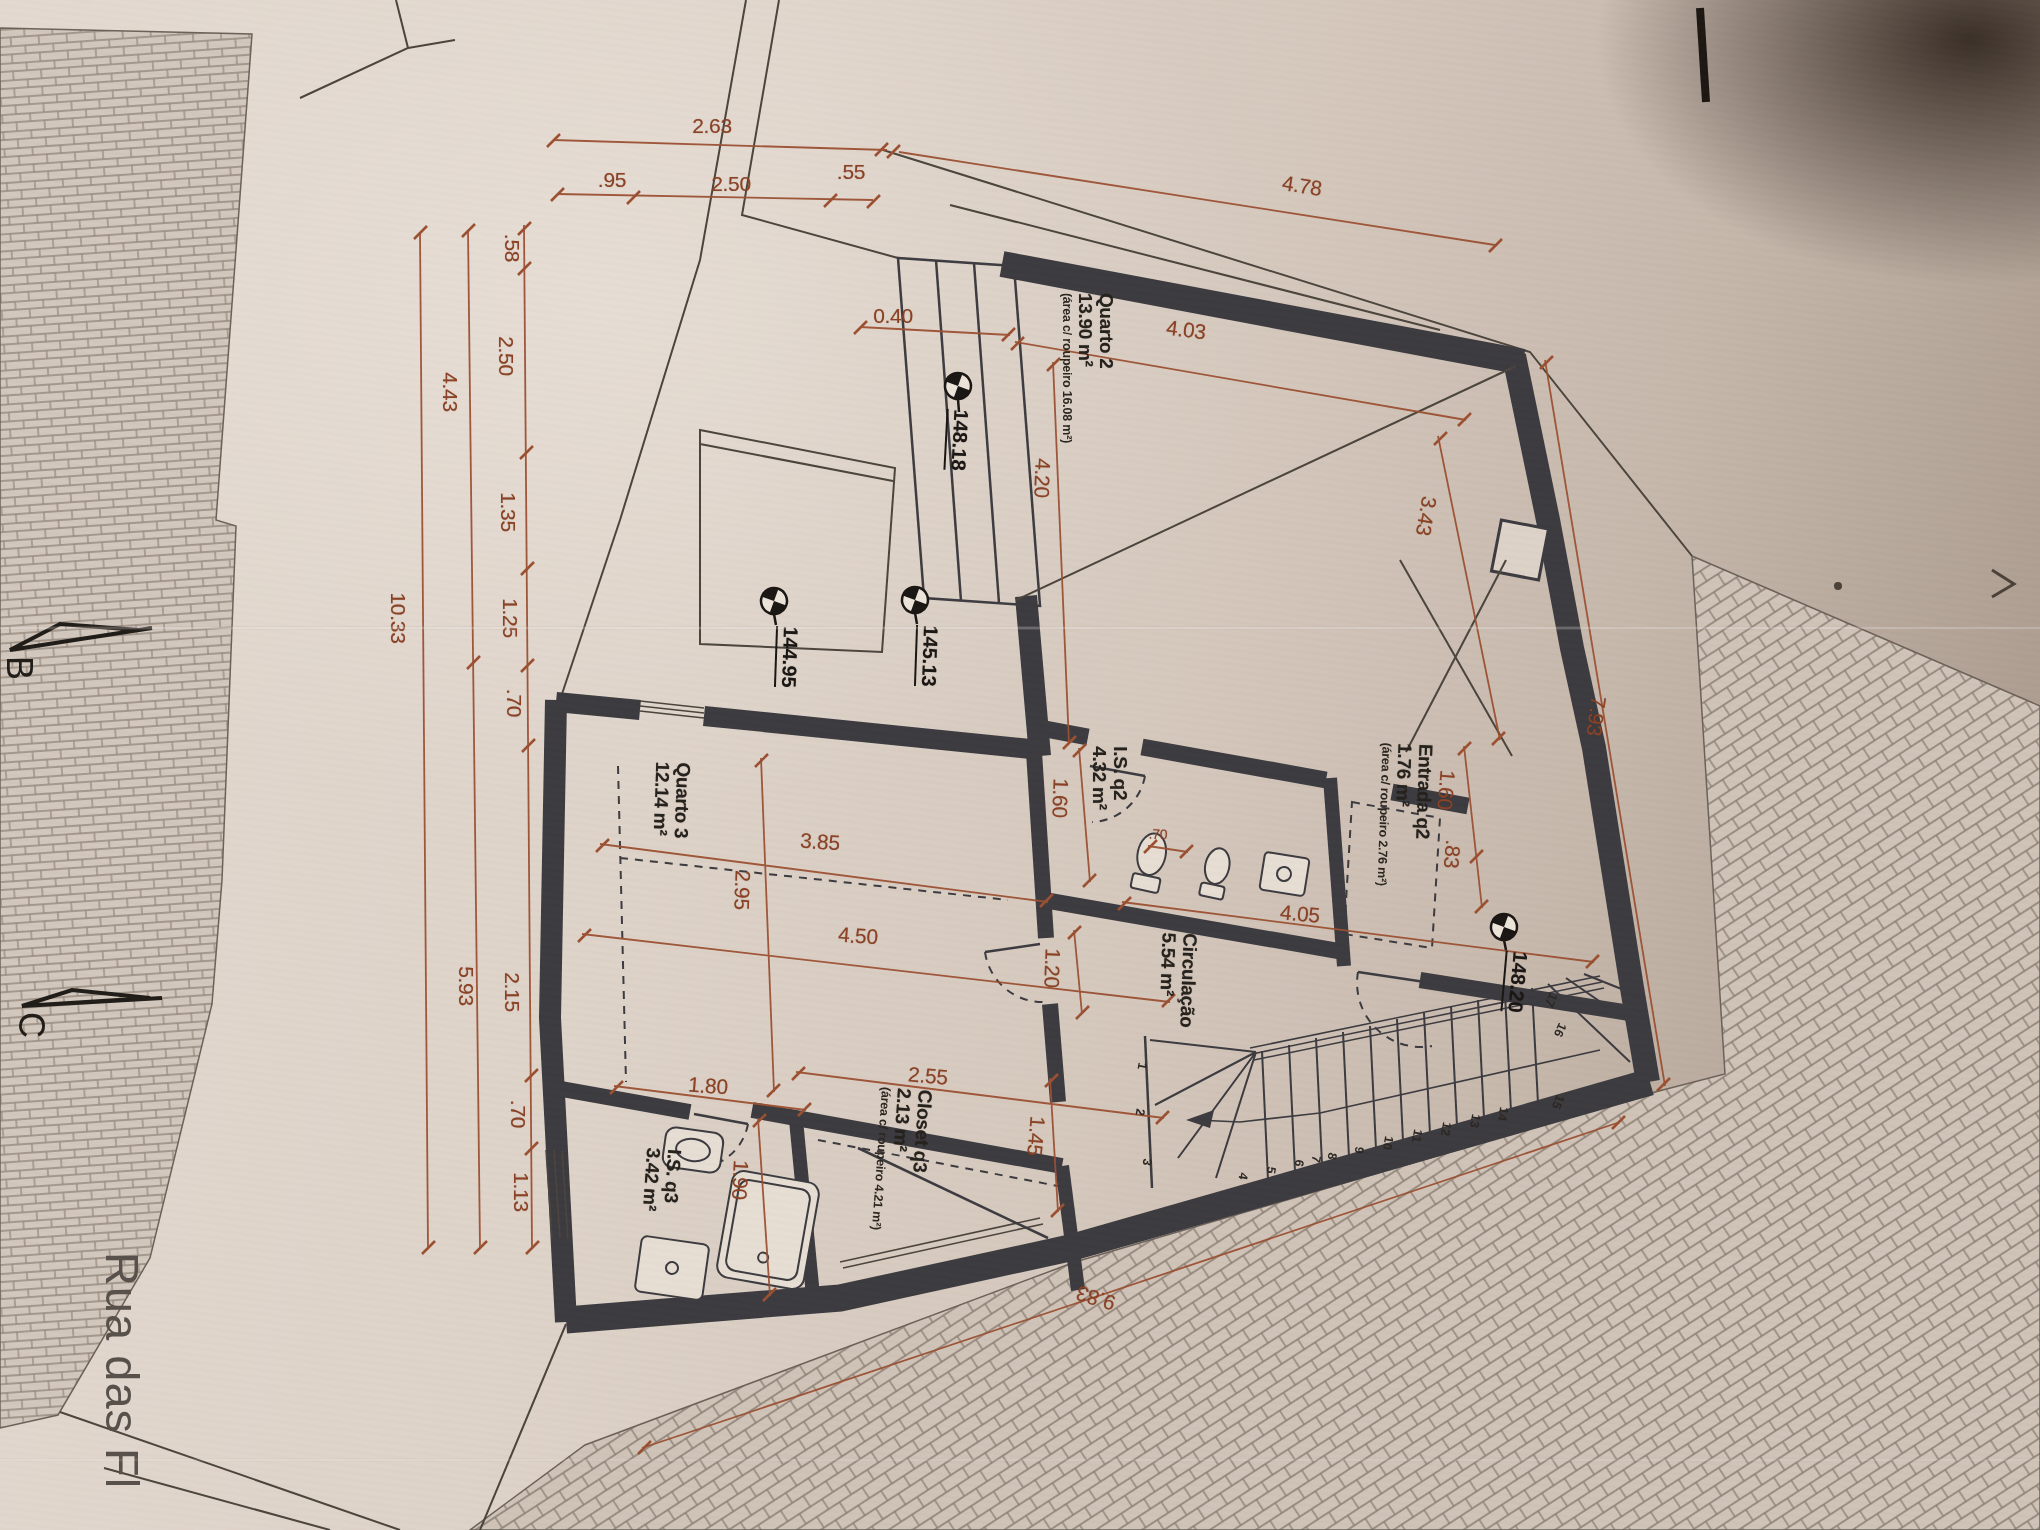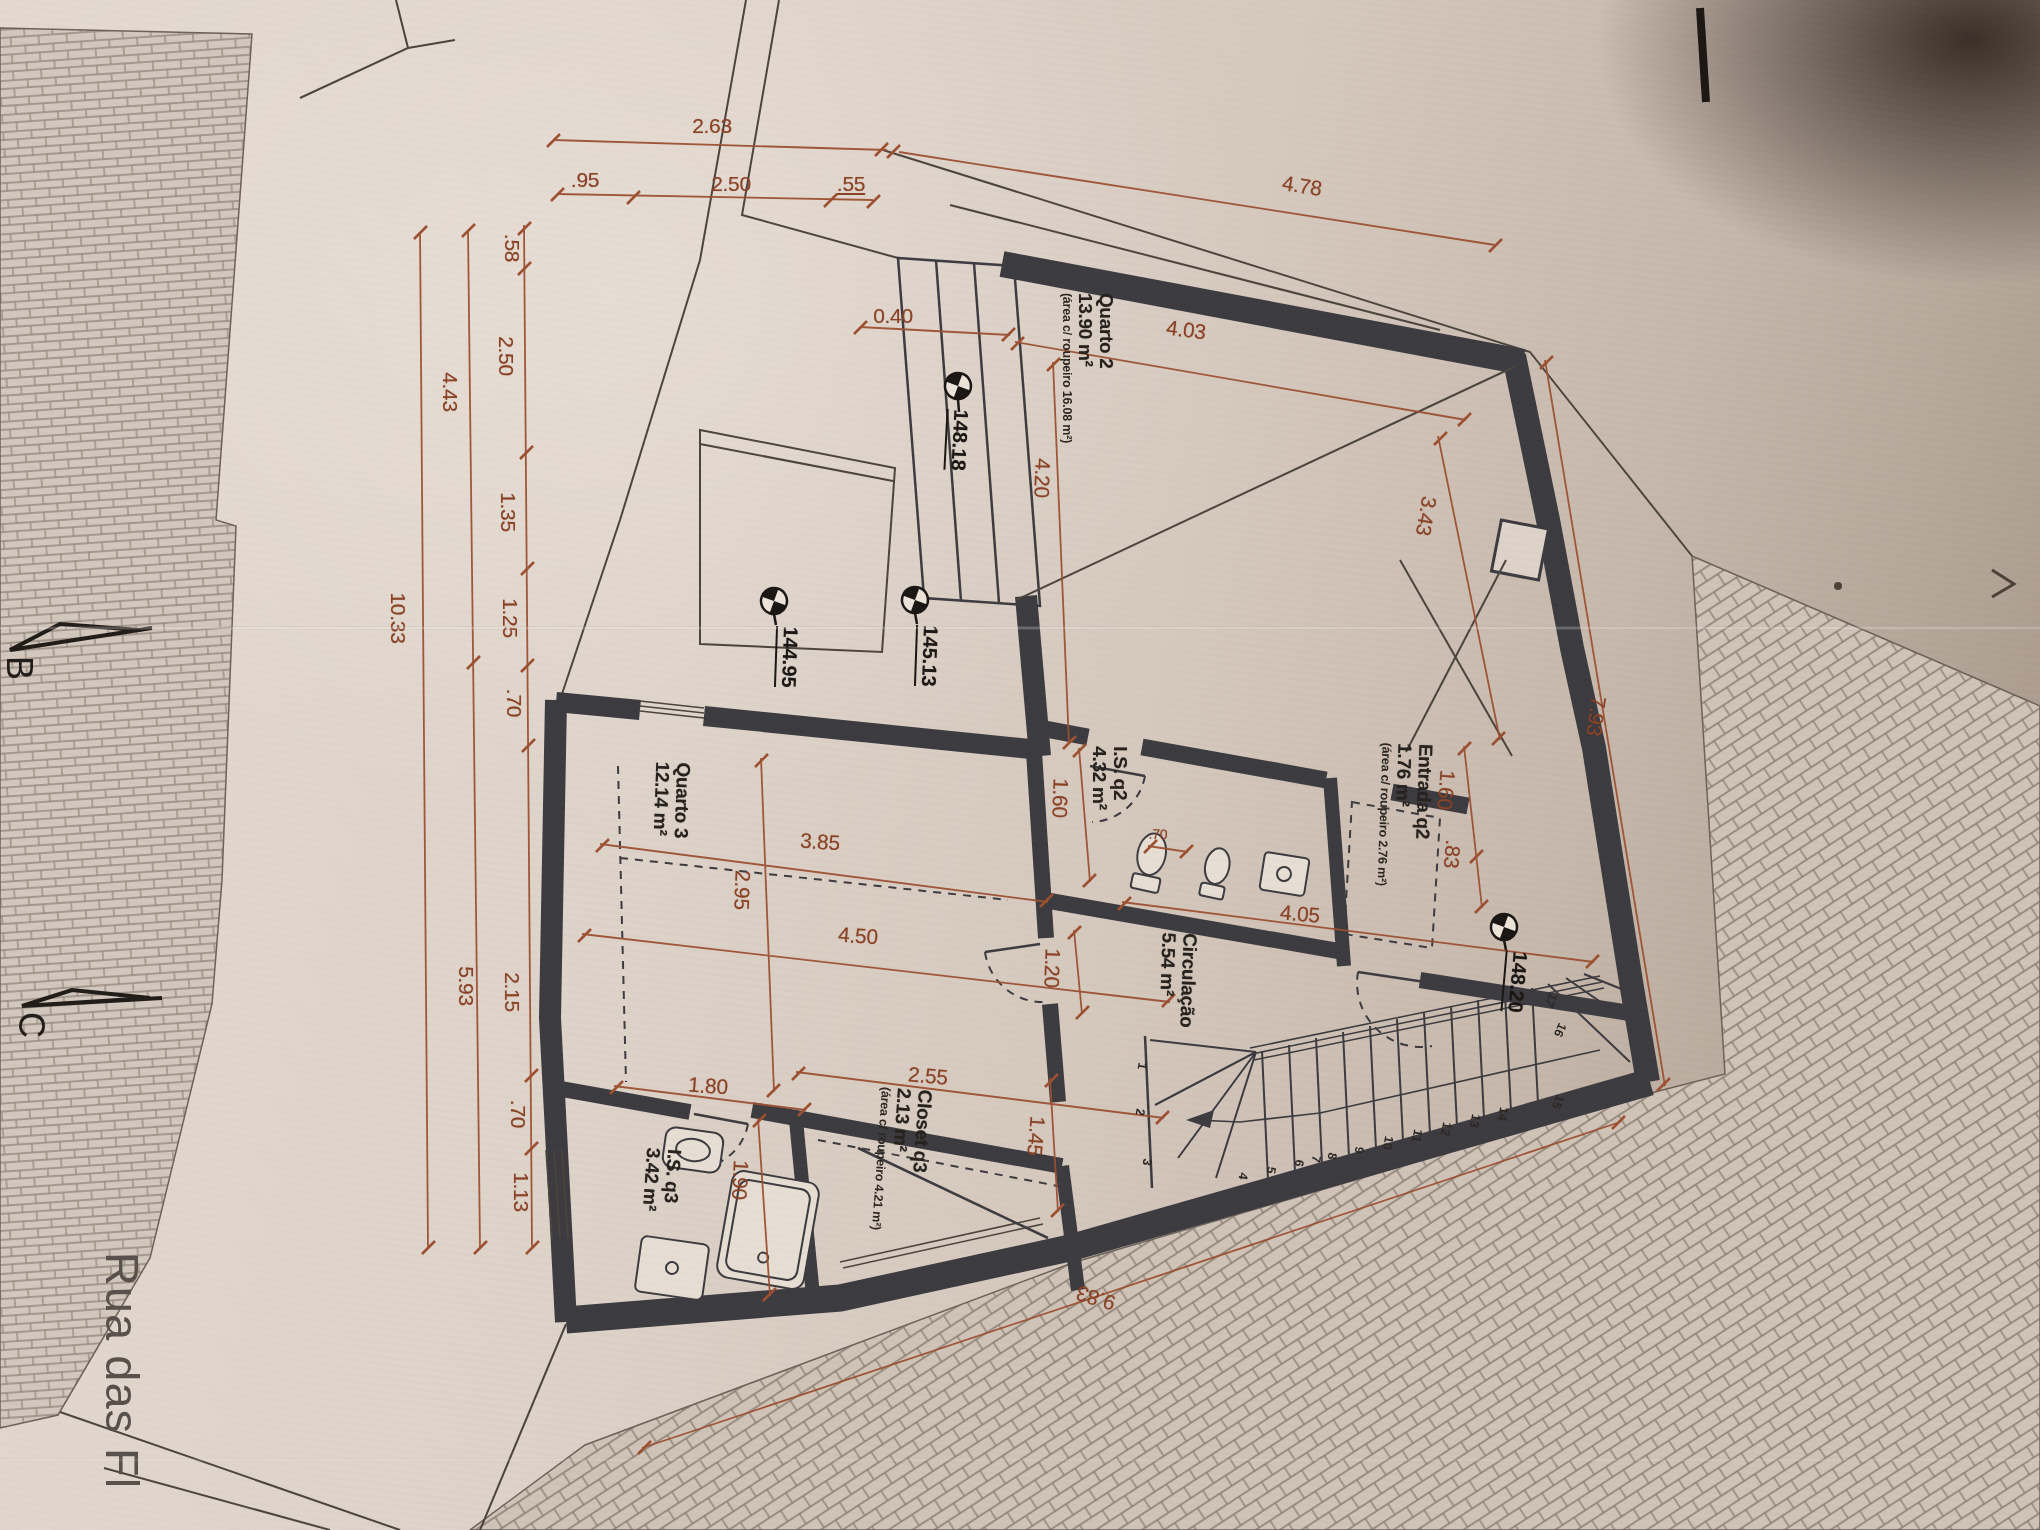--- a/index.html
+++ b/index.html
@@ -219,23 +219,23 @@
 
     <g>
       <path d="M1700,8 L1706,102" stroke="#1b1612" stroke-width="8"></path>
       <circle cx="1838" cy="586" r="4" fill="#4a4038"></circle>
       <path d="M1992,570 L2014,584 L1992,597" stroke="#4a4038" stroke-width="3" fill="none"></path>
     </g>
   </svg>
 
   <div class="overlay">
       <div class="lbl" style="position: absolute; left: 712px; top: 126px; transform: translate(-50%, -50%) rotate(0deg);">2.63</div>
-      <div class="lbl" style="position: absolute; left: 585px; top: 180px; transform: translate(-50%, -50%) rotate(0deg);">.95</div>
+      <div class="lbl" style="position: absolute; left: 612px; top: 180px; transform: translate(-50%, -50%) rotate(0deg);">.95</div>
       <div class="lbl" style="position: absolute; left: 731px; top: 184px; transform: translate(-50%, -50%) rotate(0deg);">2.50</div>
-      <div class="lbl" style="position: absolute; left: 851px; top: 184px; transform: translate(-50%, -50%) rotate(0deg); text-decoration: underline;">.55</div>
+      <div class="lbl" style="position: absolute; left: 851px; top: 172px; transform: translate(-50%, -50%) rotate(0deg);">.55</div>
       <div class="lbl" style="position: absolute; left: 1302px; top: 186px; transform: translate(-50%, -50%) rotate(9deg);">4.78</div>
       <div class="lbl" style="position: absolute; left: 512px; top: 248px; transform: translate(-50%, -50%) rotate(90deg);">.58</div>
       <div class="lbl" style="position: absolute; left: 506px; top: 356px; transform: translate(-50%, -50%) rotate(90deg);">2.50</div>
       <div class="lbl" style="position: absolute; left: 508px; top: 512px; transform: translate(-50%, -50%) rotate(90deg);">1.35</div>
       <div class="lbl" style="position: absolute; left: 510px; top: 618px; transform: translate(-50%, -50%) rotate(90deg);">1.25</div>
       <div class="lbl" style="position: absolute; left: 514px; top: 703px; transform: translate(-50%, -50%) rotate(90deg);">.70</div>
       <div class="lbl" style="position: absolute; left: 512px; top: 992px; transform: translate(-50%, -50%) rotate(90deg);">2.15</div>
       <div class="lbl" style="position: absolute; left: 518px; top: 1114px; transform: translate(-50%, -50%) rotate(90deg);">.70</div>
       <div class="lbl" style="position: absolute; left: 521px; top: 1192px; transform: translate(-50%, -50%) rotate(90deg);">1.13</div>
       <div class="lbl" style="position: absolute; left: 450px; top: 392px; transform: translate(-50%, -50%) rotate(90deg);">4.43</div>

